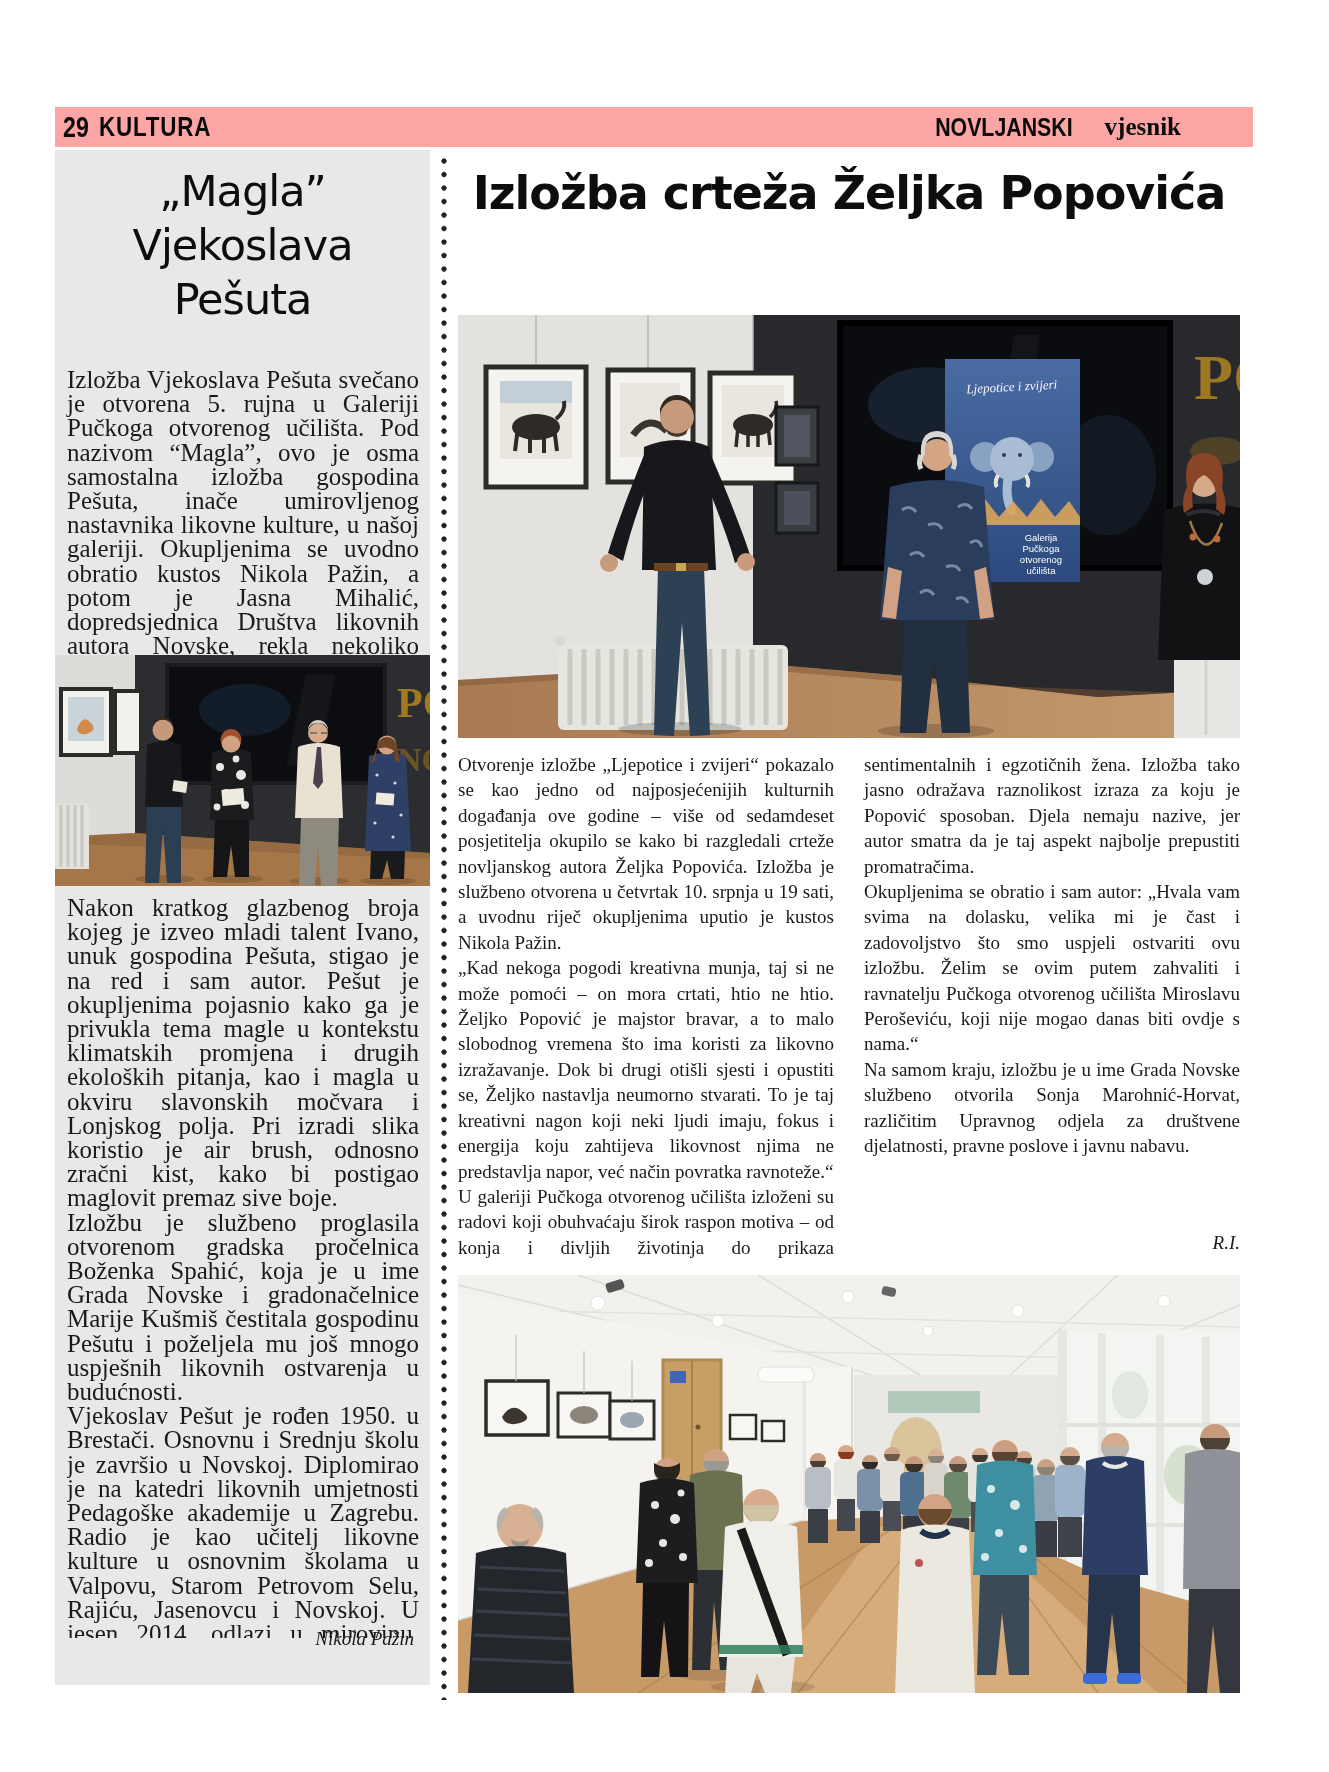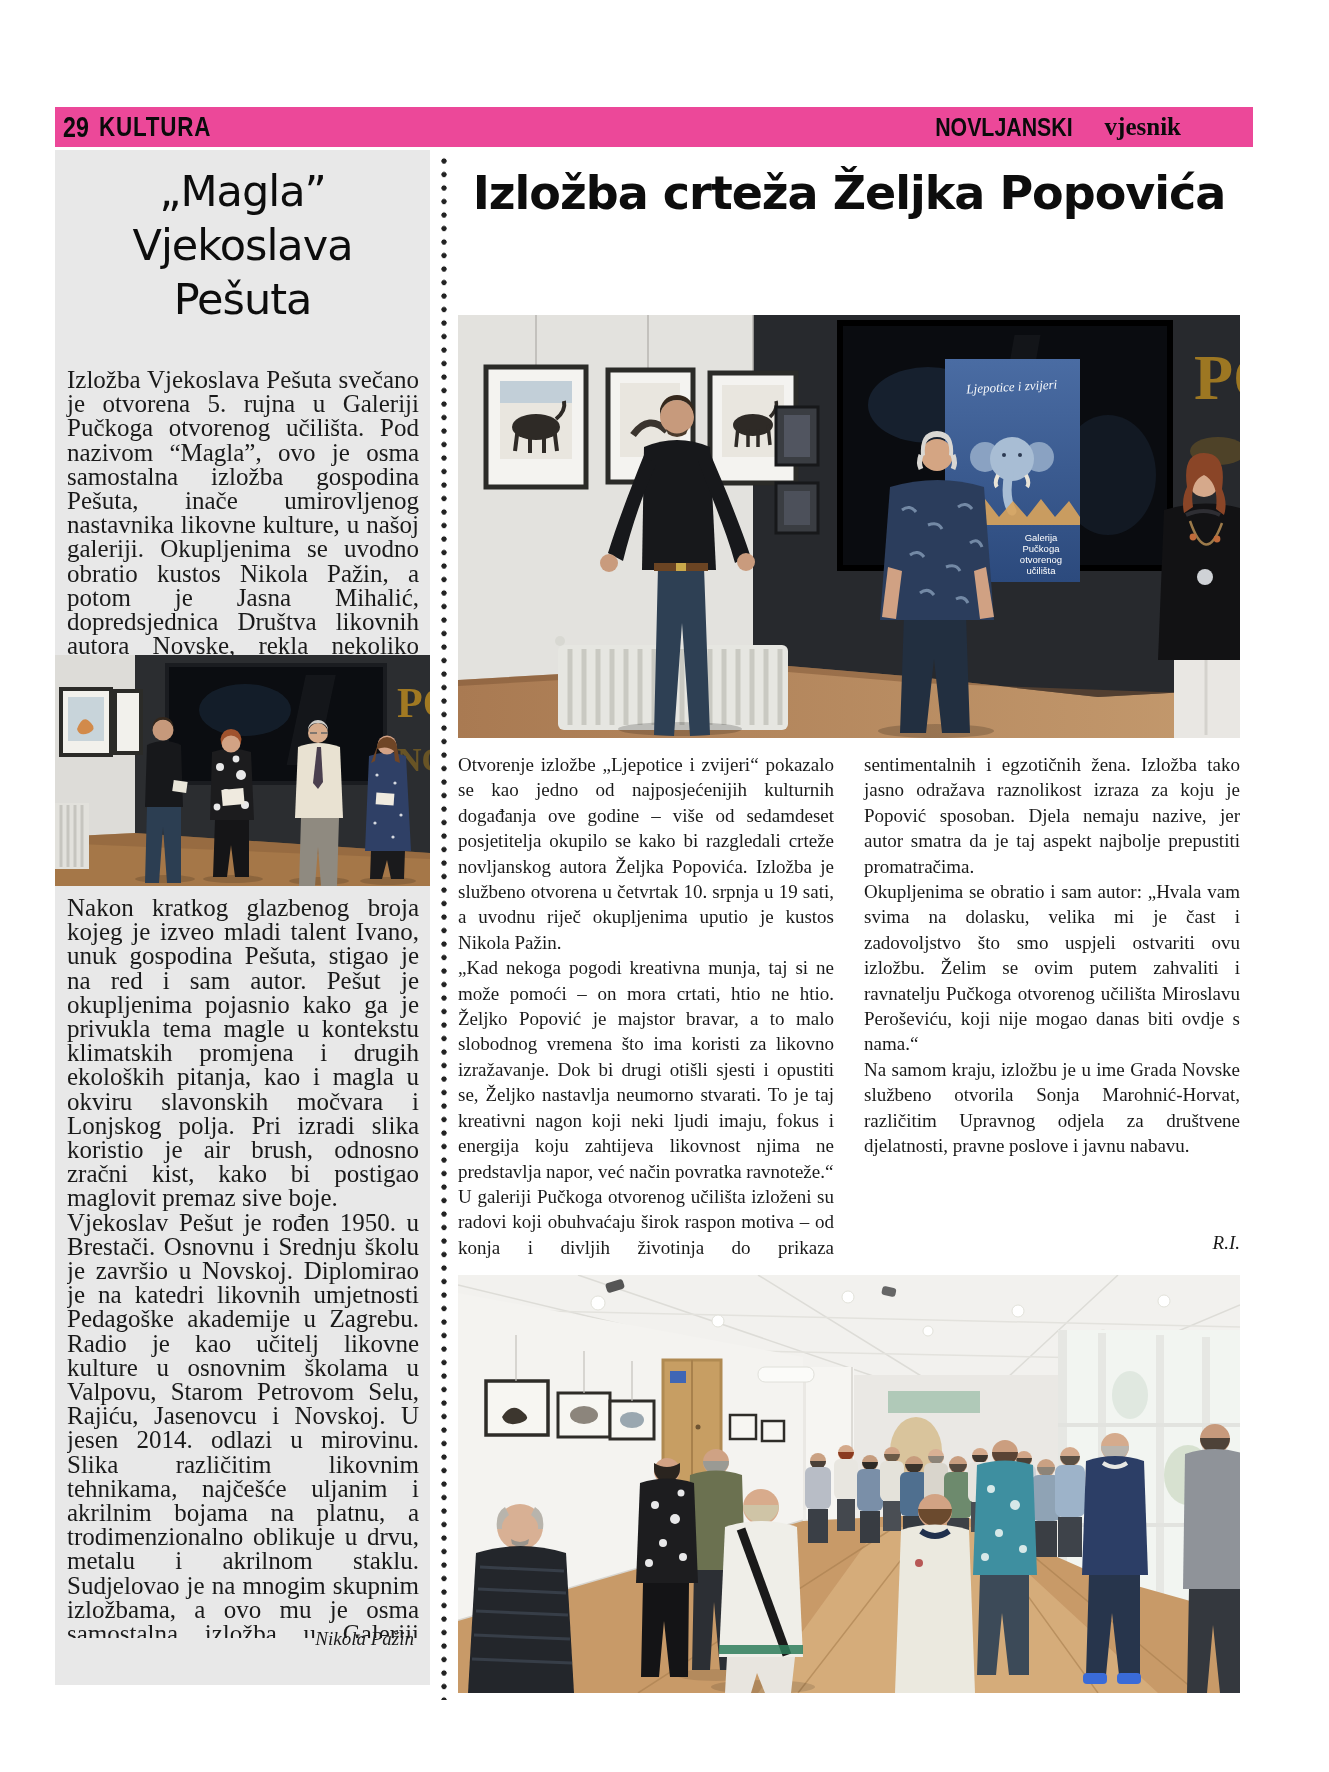--- a/index.html
+++ b/index.html
@@ -1,19 +1,19 @@
 <!DOCTYPE html>
 <html><head>
 <meta charset="utf-8">
 <style>
   html,body{margin:0;padding:0;background:#9b9b9b;}
   #page{position:relative;width:1329px;height:1772px;background:#ffffff;overflow:hidden;
         font-family:"Liberation Serif",serif;color:#1a1a1a;}
   
-  .bar{position:absolute;left:55px;top:107px;width:1198px;height:40px;background:#ec4899;
+  .bar{position:absolute;left:55px;top:107px;width:1198px;height:40px;background:#fca5a5;
        display:flex;align-items:center;}
   .cond{display:inline-block;transform:scaleX(.8);transform-origin:left center;
         font-family:"Liberation Sans",sans-serif;font-weight:bold;color:#0b0b0b;}
   .bar .pgnum{font-size:29px;margin-left:8px;}
   .bar .section{font-size:28px;margin-left:4px;letter-spacing:1px;}
   .masthead{position:absolute;right:72px;top:0;height:40px;display:flex;align-items:center;gap:20px;}
   .masthead .mh-bold{font-family:"Liberation Sans",sans-serif;font-weight:bold;font-size:26px;
         display:inline-block;transform:scaleX(.82);transform-origin:right center;color:#0b0b0b;}
   .masthead .mh-serif{font-family:"Liberation Serif",serif;font-weight:bold;font-size:25px;color:#0b0b0b;margin-left:12px;}
   
@@ -123,20 +123,21 @@
         <circle cx="320" cy="168" r="1.6" fill="#fff" opacity=".8"></circle>
           <circle cx="338" cy="182" r="1.6" fill="#fff" opacity=".8"></circle>
         <rect x="321" y="138" width="18" height="12" fill="#efeadf" transform="rotate(4 330 144)"></rect>
         <circle cx="332" cy="90" r="9.5" fill="#d3a286"></circle>
         <path d="M322,92 a10,10 0 0 1 20,0 l3,16 -5,-2 -1,-10 q-7,-6 -17,-2 l-2,12 -4,2 Z" fill="#6f4526"></path>
       </svg>
     </div>
 
     <div class="lbody lp2">
       <p>Nakon kratkog glazbenog broja kojeg je izveo mladi talent Ivano, unuk gospodina Pešuta, stigao je na red i sam autor. Pešut je okupljenima pojasnio kako ga je privukla tema magle u kontekstu klimatskih promjena i drugih ekoloških pitanja, kao i magla u okviru slavonskih močvara i Lonjskog polja. Pri izradi slika koristio je air brush, odnosno zračni kist, kako bi postigao maglovit premaz sive boje.</p>
+      <p>Izložbu je službeno proglasila otvorenom gradska pročelnica Boženka Spahić, koja je u ime Grada Novske i gradonačelnice Marije Kušmiš čestitala gospodinu Pešutu i poželjela mu još mnogo uspješnih likovnih ostvarenja u budućnosti.</p>
       <p>Vjekoslav Pešut je rođen 1950. u Brestači. Osnovnu i Srednju školu je završio u Novskoj. Diplomirao je na katedri likovnih umjetnosti Pedagoške akademije u Zagrebu. Radio je kao učitelj likovne kulture u osnovnim školama u Valpovu, Starom Petrovom Selu, Rajiću, Jasenovcu i Novskoj. U jesen 2014. odlazi u mirovinu. Slika različitim likovnim tehnikama, najčešće uljanim i akrilnim bojama na platnu, a trodimenzionalno oblikuje u drvu, metalu i akrilnom staklu. Sudjelovao je na mnogim skupnim izložbama, a ovo mu je osma samostalna izložba u Galeriji POU.</p>
     </div>
     <div class="lbyline">Nikola Pažin</div>
   </div>
 
   <div class="divider"></div>
 
   <div class="rtitle">Izložba crteža Željka Popovića</div>
 
   <div class="rphoto-top">

